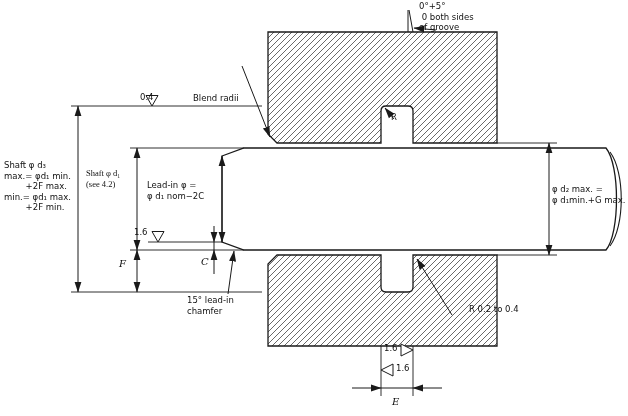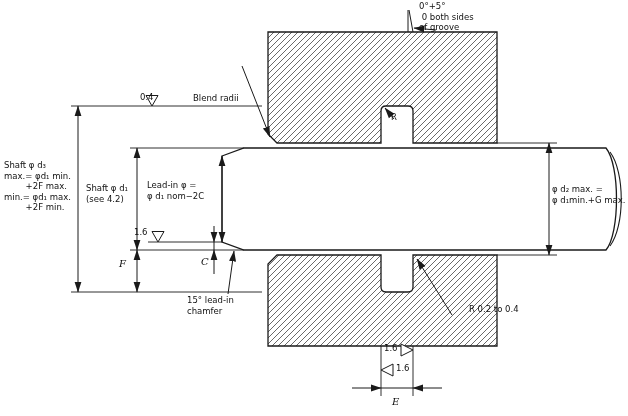--- a/index.html
+++ b/index.html
@@ -84,21 +84,21 @@
     <polygon points="413,350 401,344 401,356"></polygon>
     <polygon points="381,370 393,364 393,376"></polygon>
   </g>
 </svg>
 
 <div class="lbl" style="left:4px;top:160px;">Shaft φ d₃
 max.= φd₁ min.
         +2F max.
 min.= φd₁ max.
         +2F min.</div>
-<div class="lbl" style="left:86px;top:183px;">Shaft φ d₁
+<div class="lbl" style="left:86px;top:168px;font-family:Liberation Serif, serif;">Shaft φ d₁
 (see 4.2)</div>
 <div class="lbl" style="left:147px;top:180px;">Lead-in φ =
 φ d₁ nom−2C</div>
 <div class="lbl" style="left:193px;top:53px;margin-top:40px;">Blend radii</div>
 <div class="lbl" style="left:419px;top:1px;">0°+5°
  0 both sides
 of groove</div>
 <div class="lbl" style="left:391px;top:112px;">R</div>
 <div class="lbl-i" style="left:119px;top:259px;">F</div>
 <div class="lbl-i" style="left:201px;top:257px;">C</div>

